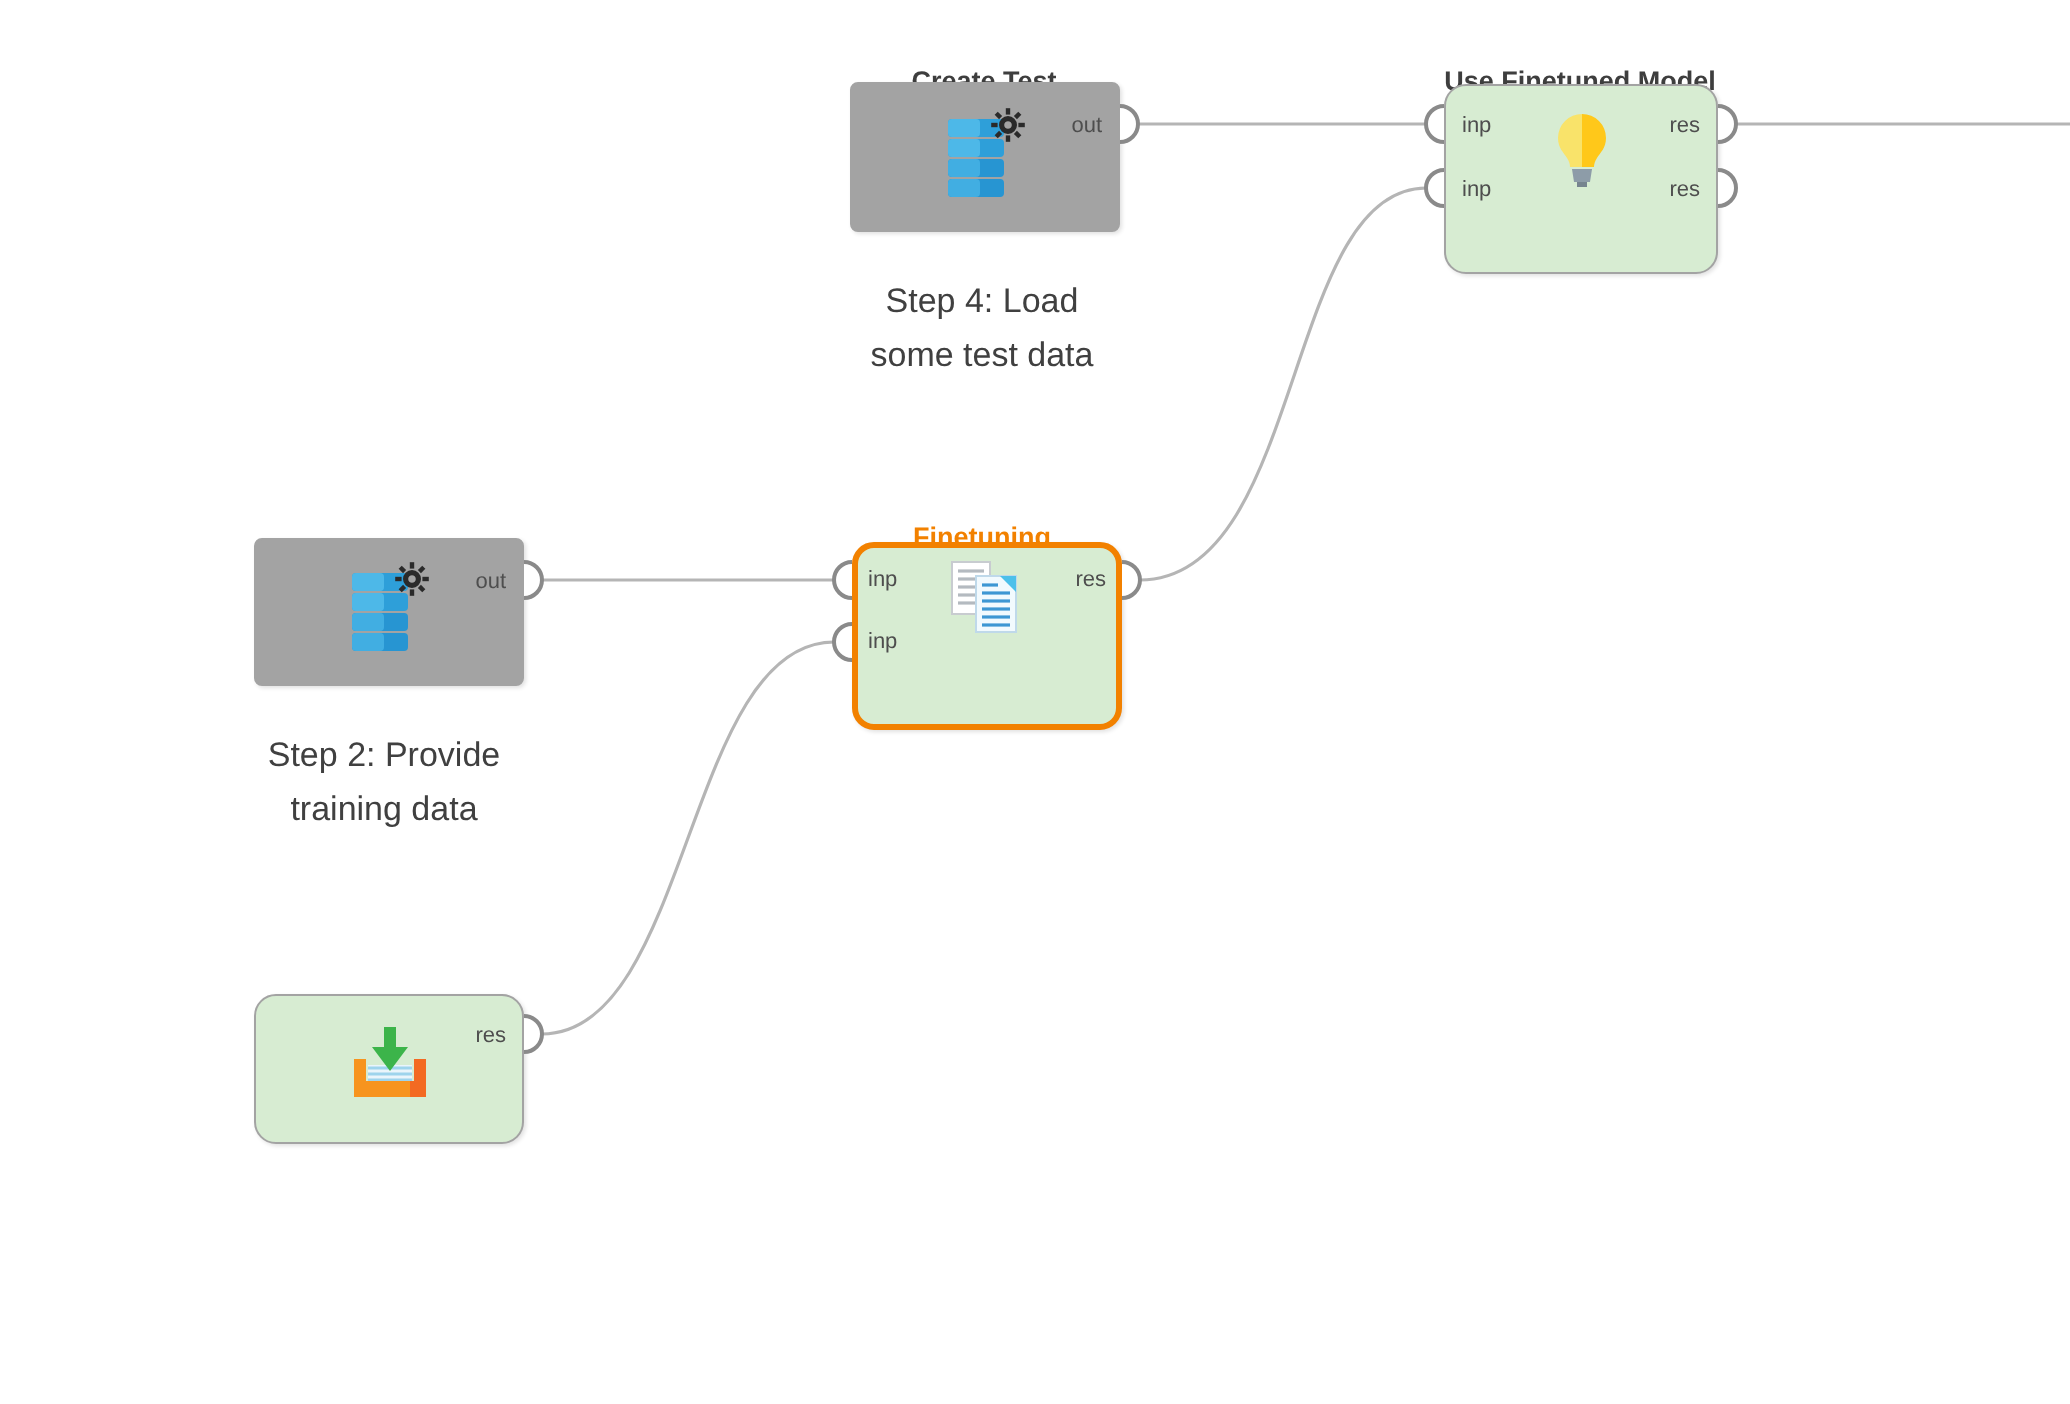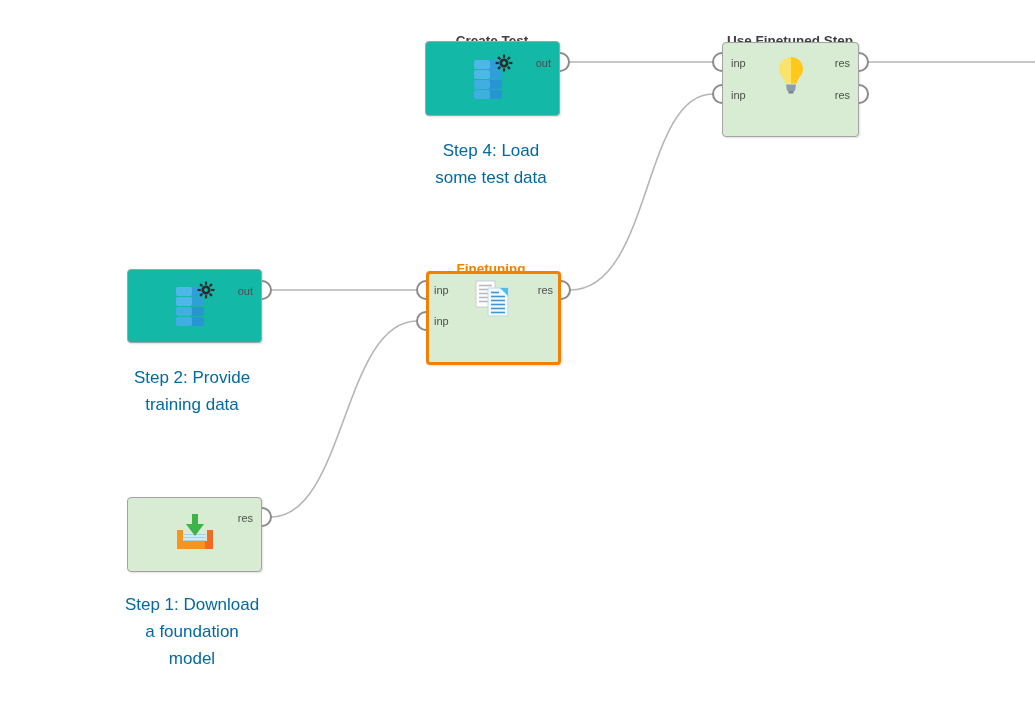--- a/index.html
+++ b/index.html
@@ -5,60 +5,60 @@
   html,body{margin:0;padding:0;background:#ffffff;}
   #canvas{
     position:relative;width:1035px;height:702px;background:#ffffff;overflow:hidden;
     font-family:"Liberation Sans",sans-serif;
   }
   svg.layer{position:absolute;left:0;top:0;width:1035px;height:702px;}
   .op{
     position:absolute;border:1.5px solid #a3a3a3;border-radius:4px;box-sizing:border-box;
     box-shadow:1px 1px 2px rgba(0,0,0,0.12);
   }
-  .op.peach{background:#14b8a6;padding-left:45px;}
-  .op.green{background:#d7ecd2;}
+  .op.peach{background:#a3a3a3;padding-left:45px;}
+  .op.green{background:#d7ecd2;border-radius:11px;}
   .op.selected{border:3px solid #f28100;}
   .op-title{
     position:absolute;width:220px;text-align:center;font-size:13.5px;font-weight:bold;
     color:#3e3e3e;white-space:nowrap;margin-top:13px;
   }
   .op-title.selected{color:#f28100;}
   .plabel{
     position:absolute;font-size:11px;color:#4e4e4e;transform:translateY(-50%);
     white-space:nowrap;
   }
   .plabel.pl{left:8px;}
   .plabel.pr{right:8px;}
   .op.selected .plabel.pl{left:5px;}
   .op.selected .plabel.pr{right:5px;}
   .icon{position:absolute;left:50%;transform:translateX(-50%);}
   .icon.mid{top:50%;transform:translate(-50%,-50%);}
   .caption{
     position:absolute;width:220px;text-align:center;font-size:17px;line-height:27px;
-    color:#0369a1;white-space:pre-line;
+    color:#404040;white-space:pre-line;
   }
 </style>
 </head>
 <body>
 
 <div id="canvas">
 
   <svg class="layer">
     <g fill="none" stroke="#b5b5b5" stroke-width="1.6">
       <path d="M 271,290 L 417,290"></path>
       <path d="M 271,517 C 345,517 343,321 417,321"></path>
       <path d="M 570,290 C 652,290 642,94 713,94"></path>
       <path d="M 569,62 L 713,62"></path>
       <path d="M 868,62 L 1035,62"></path>
     </g>
   </svg>
 
   <div class="op-title" style="left:382px;top:20px;">Create Test</div>
-  <div class="op-title" style="left:680px;top:20px;">Use Finetuned Step</div>
+  <div class="op-title" style="left:680px;top:20px;">Use Finetuned Model</div>
   <div class="op-title selected" style="left:381px;top:248px;">Finetuning</div>
 
   <div class="op peach" style="left:425px;top:41px;width:135px;height:75px;">
     <span class="icon mid">
       <svg width="42" height="46" viewBox="0 0 42 46">
         <g>
           <rect x="2" y="6" width="28" height="9" rx="2" fill="#2e9fd9"></rect>
             <rect x="2" y="6" width="16" height="9" rx="2" fill="#4db8e8"></rect>
           <rect x="2" y="16" width="28" height="9" rx="2" fill="#2e9fd9"></rect>
             <rect x="2" y="16" width="16" height="9" rx="2" fill="#4db8e8"></rect>
@@ -189,17 +189,14 @@
       <path d="M 426,312 A 9 9 0 0 0 426,330"></path>
       <path d="M 561,281 A 9 9 0 0 1 561,299"></path>
       <path d="M 262,508 A 9 9 0 0 1 262,526"></path>
     </g>
   </svg>
 
   <div class="caption" style="left:381px;top:137px;">Step 4: Load
 some test data</div>
   <div class="caption" style="left:82px;top:364px;">Step 2: Provide
 training data</div>
-  <div class="caption" style="left:82px;top:591px;">Step 1: Download
-a foundation
-model</div>
 
 </div>
 
 </body></html>

